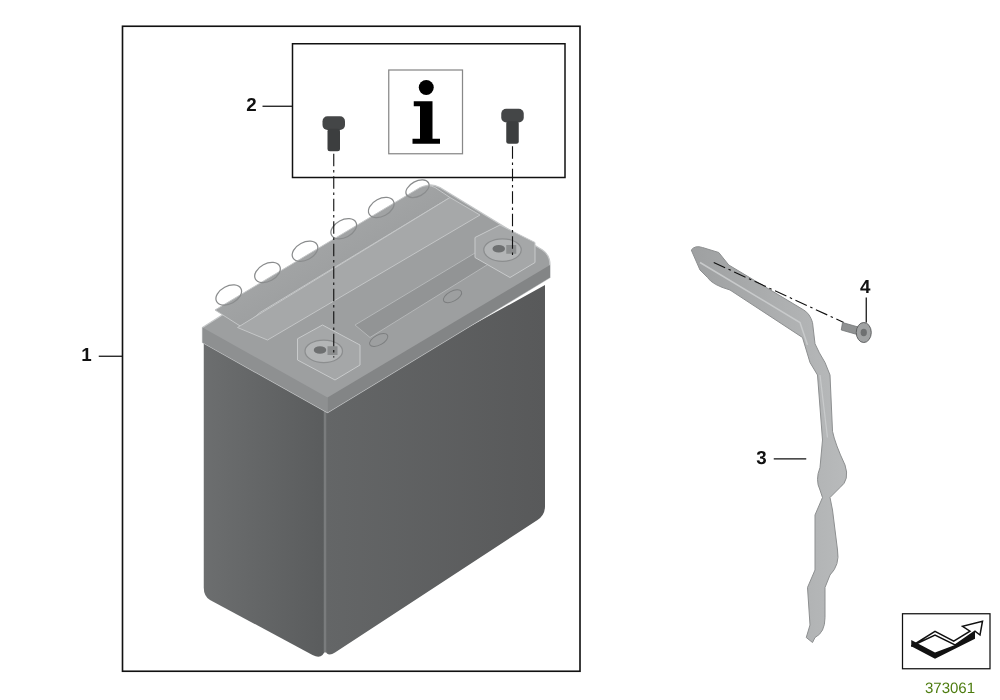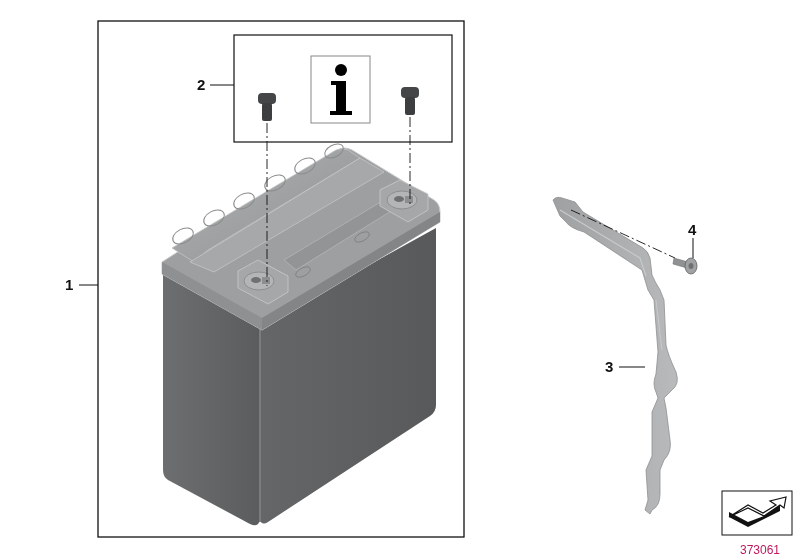--- a/index.html
+++ b/index.html
@@ -1,21 +1,21 @@
 <!DOCTYPE html>
 <html><head>
 <meta charset="utf-8">
 <style>
   html, body { margin: 0; padding: 0; background: #ffffff; }
   body { width: 800px; height: 560px; position: relative; overflow: hidden;
          font-family: "Liberation Sans", sans-serif; }
   .layer { position: absolute; left: 0; top: 0; }
   .callout { position: absolute; font-weight: bold; font-size: 15px; color: #111;
              font-family: "Liberation Sans", sans-serif; line-height: 1; }
-  .diagram-id { position: absolute; left: 740px; top: 543px; font-size: 12px; color: #be185d;
+  .diagram-id { position: absolute; left: 740px; top: 543px; font-size: 12px; color: #4d7c0f;
                 font-family: "Liberation Sans", sans-serif; }
 </style>
 </head>
 <body>
 
 <svg class="layer" width="800" height="560" viewBox="0 0 800 560" xmlns="http://www.w3.org/2000/svg">
   <defs>
     <linearGradient id="bodyFront" x1="0" y1="0" x2="1" y2="0">
       <stop offset="0" stop-color="#6c6e6f"></stop>
       <stop offset="1" stop-color="#5a5c5d"></stop>

